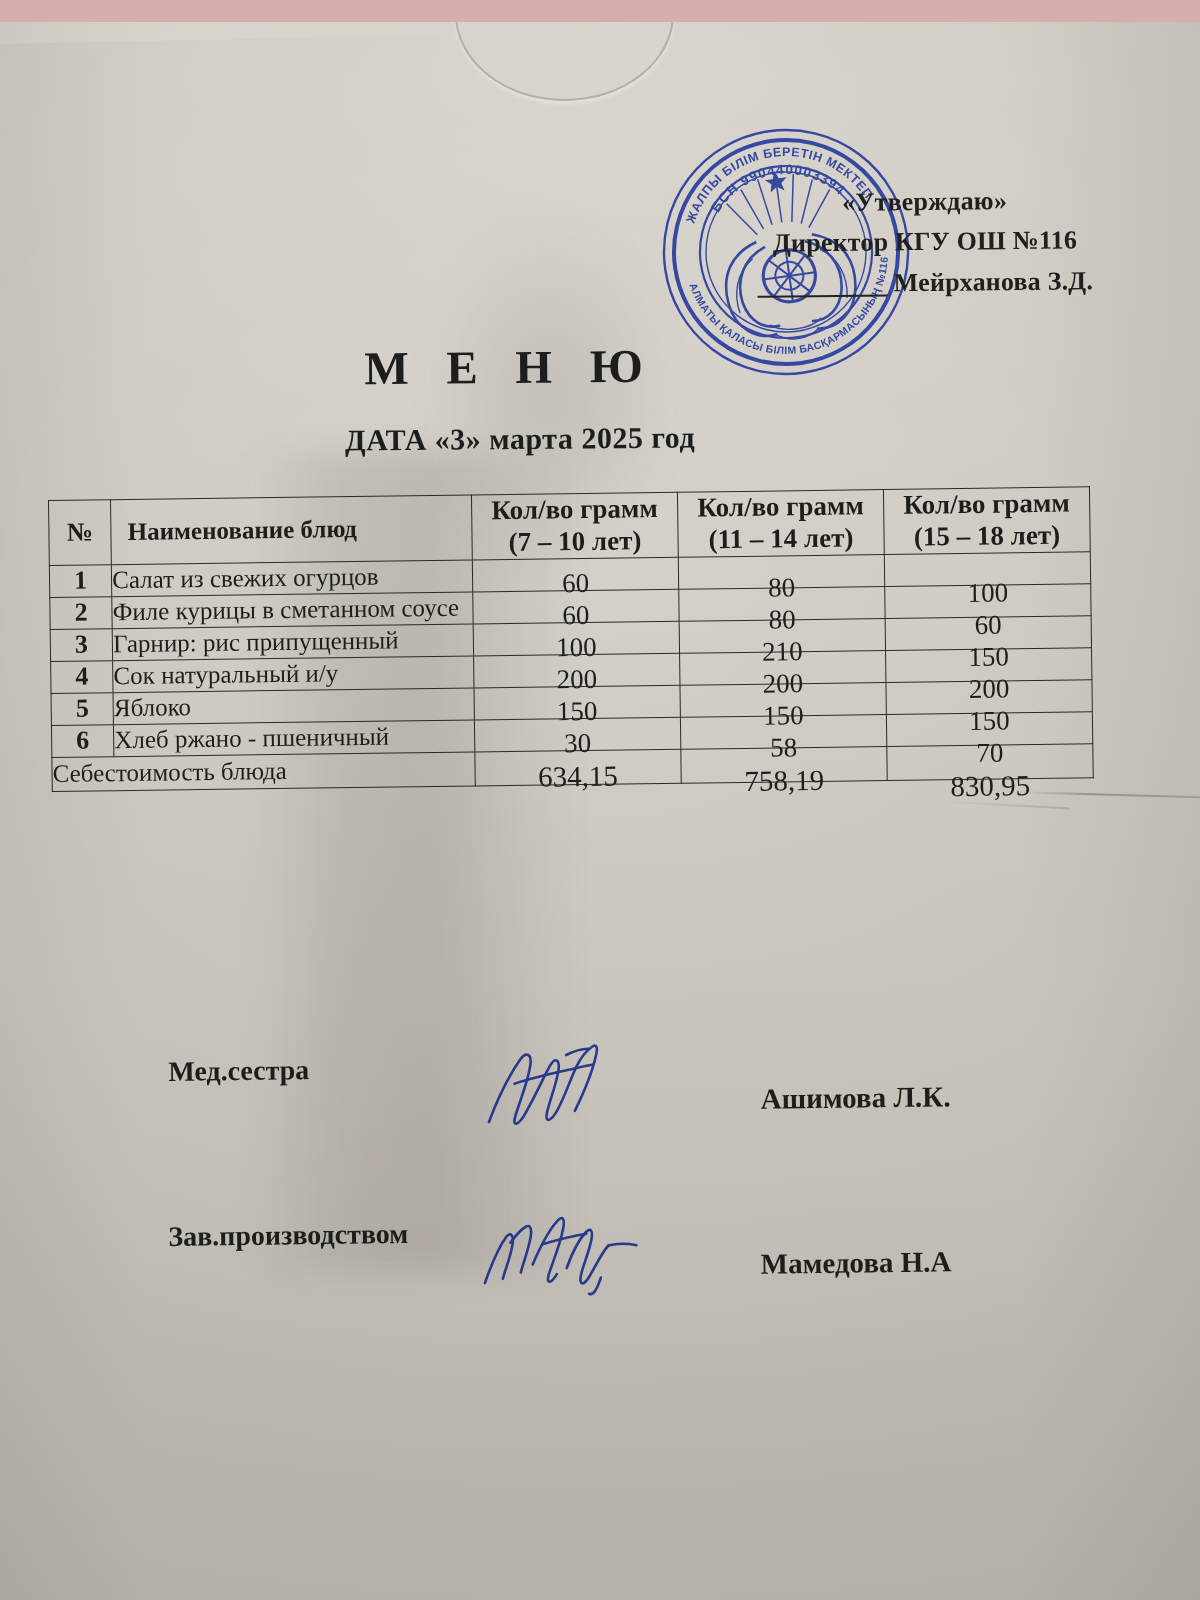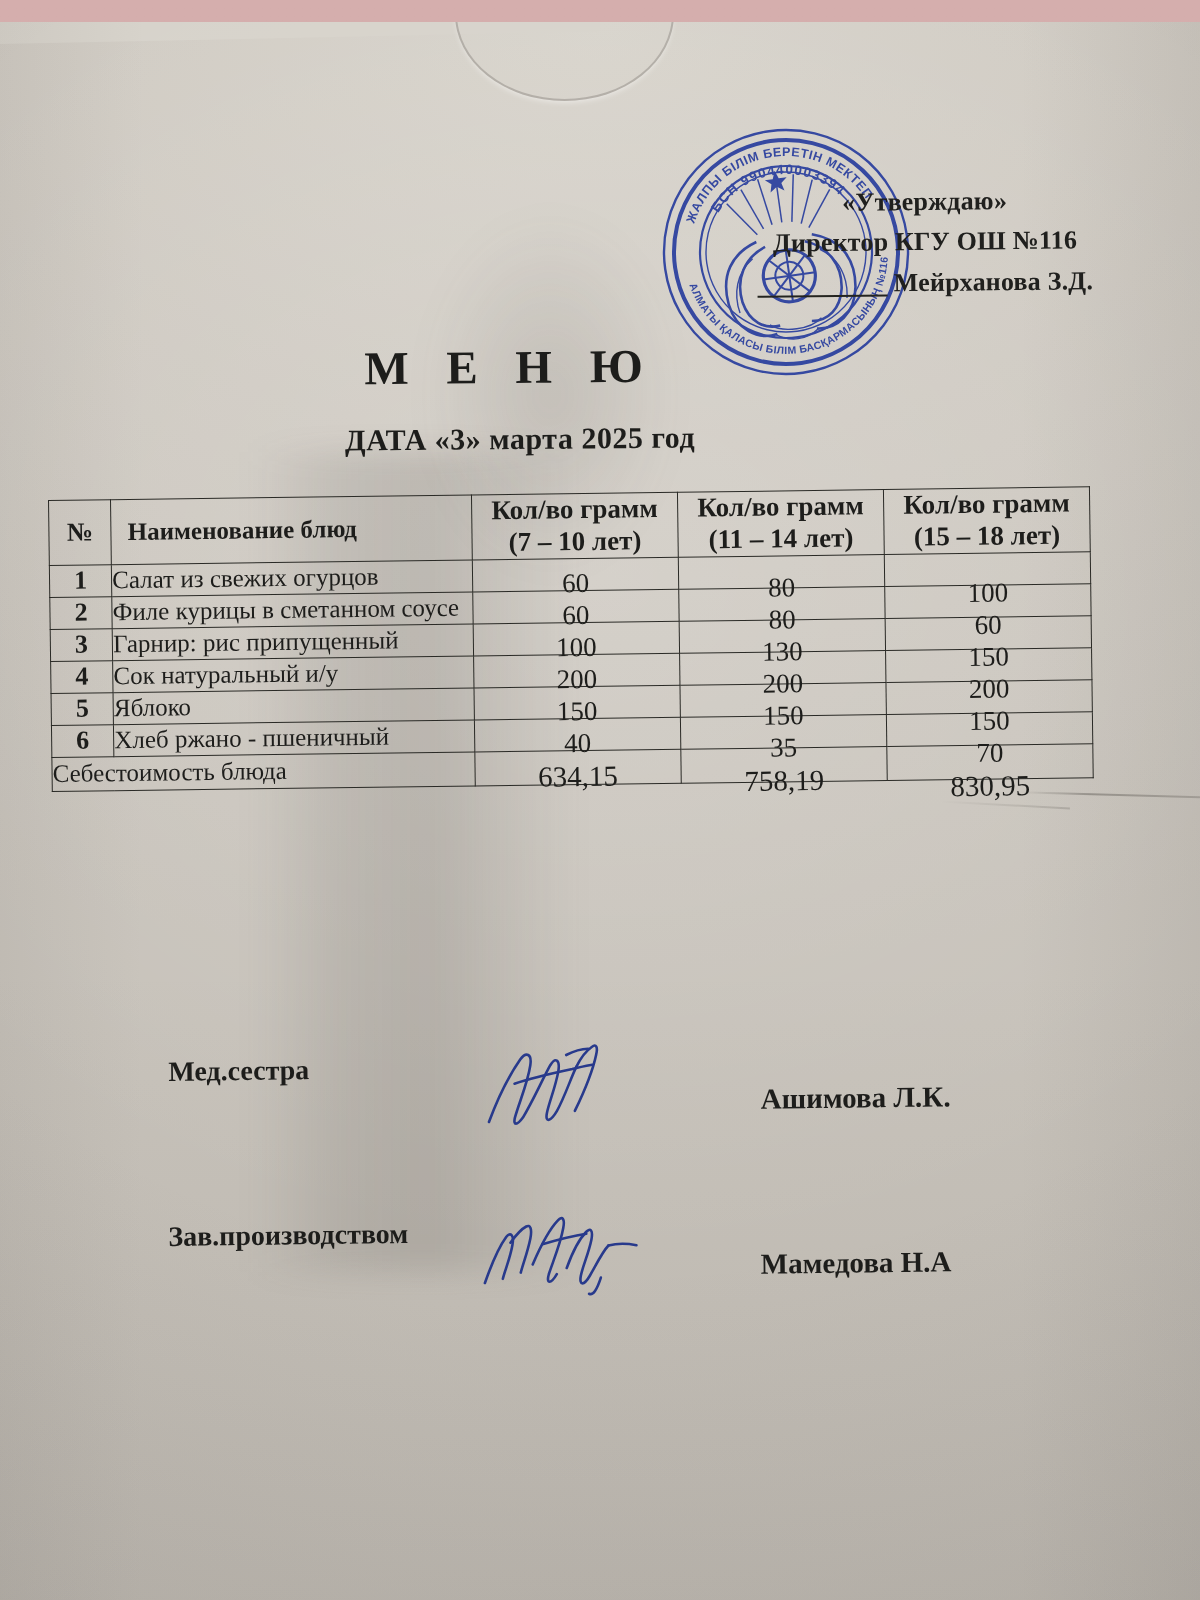--- a/index.html
+++ b/index.html
@@ -253,42 +253,42 @@
           <td class="c-no">2</td>
           <td class="c-name">Филе курицы в сметанном соусе</td>
           <td class="c-val"><span class="n1">60</span></td>
           <td class="c-val"><span class="n2">80</span></td>
           <td class="c-val"><span class="n3">60</span></td>
         </tr>
         <tr>
           <td class="c-no">3</td>
           <td class="c-name">Гарнир: рис припущенный</td>
           <td class="c-val"><span class="n1">100</span></td>
-          <td class="c-val"><span class="n2">130</span></td>
+          <td class="c-val"><span class="n2">210</span></td>
           <td class="c-val"><span class="n3">150</span></td>
         </tr>
         <tr>
           <td class="c-no">4</td>
           <td class="c-name">Сок натуральный и/у</td>
           <td class="c-val"><span class="n1">200</span></td>
           <td class="c-val"><span class="n2">200</span></td>
           <td class="c-val"><span class="n3">200</span></td>
         </tr>
         <tr>
           <td class="c-no">5</td>
           <td class="c-name">Яблоко</td>
           <td class="c-val"><span class="n1">150</span></td>
           <td class="c-val"><span class="n2">150</span></td>
           <td class="c-val"><span class="n3">150</span></td>
         </tr>
         <tr>
           <td class="c-no">6</td>
           <td class="c-name">Хлеб ржано - пшеничный</td>
-          <td class="c-val"><span class="n1">40</span></td>
-          <td class="c-val"><span class="n2">35</span></td>
+          <td class="c-val"><span class="n1">30</span></td>
+          <td class="c-val"><span class="n2">58</span></td>
           <td class="c-val"><span class="n3">70</span></td>
         </tr>
         <tr>
           <td class="cost-label" colspan="2">Себестоимость блюда</td>
           <td class="cost-val"><span class="n1">634,15</span></td>
           <td class="cost-val"><span class="n2">758,19</span></td>
           <td class="cost-val"><span class="n3">830,95</span></td>
         </tr>
       </tbody>
     </table>

